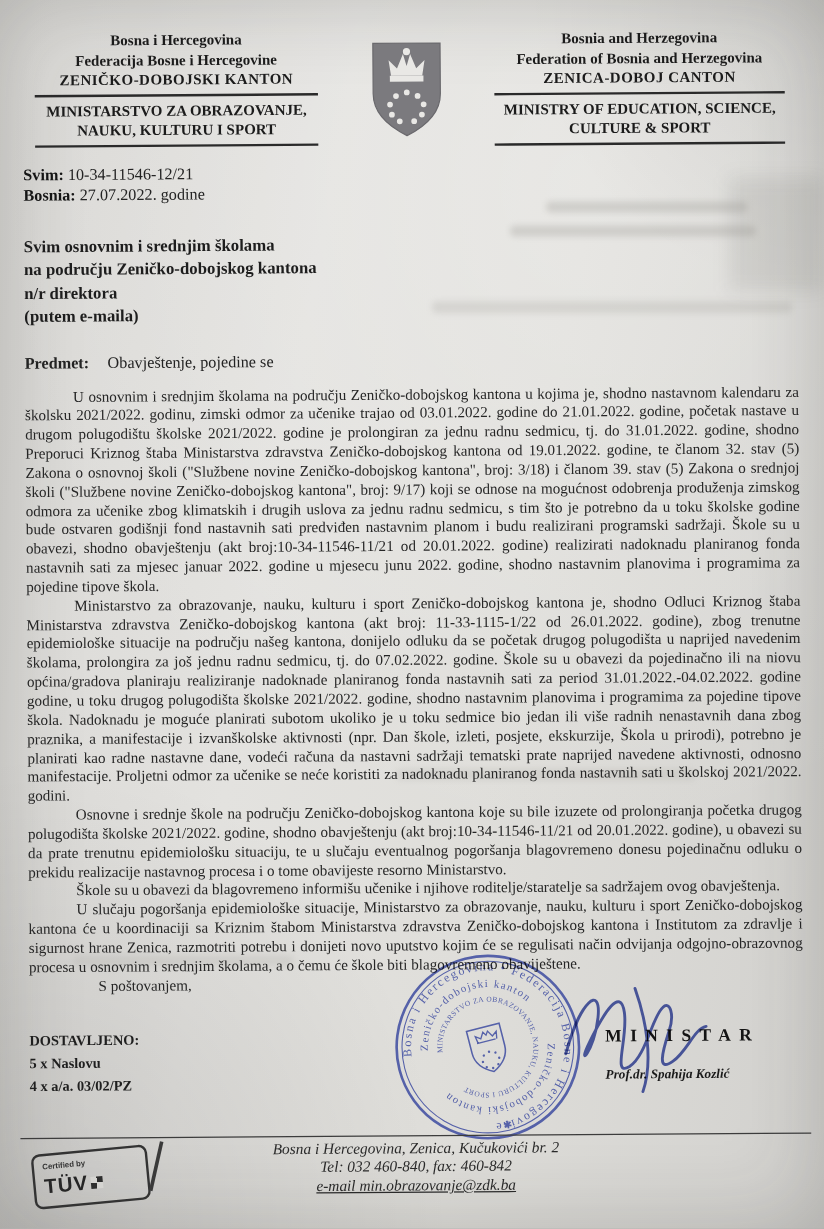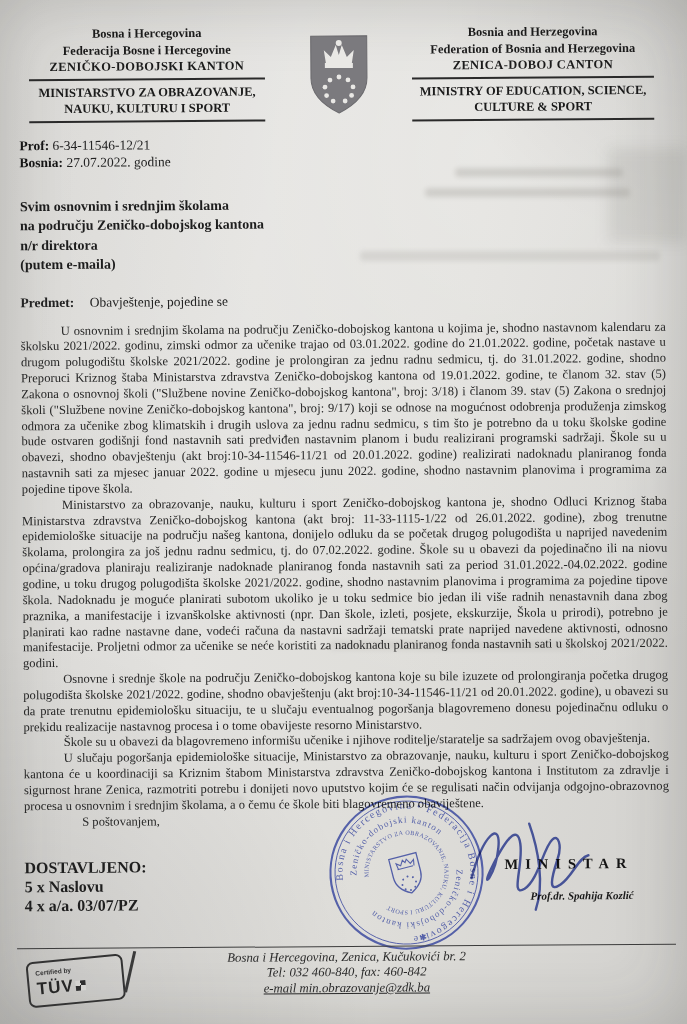--- a/index.html
+++ b/index.html
@@ -29,22 +29,22 @@
   
   .recipient{margin-top:25px;font-weight:bold;font-size:14px;line-height:19.5px;color:#1d1d1d;}
   .subject{margin-top:20px;font-size:13.5px;}
   .subject b{margin-right:12px;}
   
   .body{margin-top:13px;font-size:12.6px;line-height:15.85px;text-align:justify;color:#262626;}
   .body p{margin:0;text-indent:40px;}
   .body p.closing{text-indent:58px;text-align:left;}
   
   .closing-row{position:relative;height:117px;}
-  .distribution{position:absolute;left:0;top:27px;font-size:16px;line-height:19px;font-weight:600;color:#1f1f1f;}
-  .minister{position:absolute;right:36px;top:28px;text-align:right;}
+  .distribution{position:absolute;left:0;top:27px;font-size:12px;line-height:19px;font-weight:600;color:#1f1f1f;}
+  .minister{position:absolute;right:36px;top:28px;text-align:left;}
   .minister .title{font-weight:bold;font-size:14.5px;letter-spacing:7px;color:#141414;}
   .minister .name{margin-top:17px;font-weight:bold;font-style:italic;font-size:11px;color:#1a1a1a;}
   .stamp{position:absolute;left:302px;top:-36px;width:160px;height:160px;transform:rotate(-14deg);mix-blend-mode:multiply;opacity:.93;}
   .signature{position:absolute;right:18px;top:-22px;width:210px;height:110px;mix-blend-mode:multiply;}
   
   .footer{position:relative;border-top:1.8px solid #3c3c3c;margin:0 -6px 0 -8px;padding-top:3px;
           text-align:center;font-style:italic;font-size:12.8px;line-height:15.8px;color:#2a2a2a;}
   .footer .email{text-decoration:underline;}
   .tuv{position:absolute;left:10px;top:9px;transform:rotate(-5deg);}
   .tuv-box{border:2.5px solid #333;border-radius:7px;padding:2px 8px 8px 7px;width:78px;background:rgba(255,255,255,.05);}
@@ -106,22 +106,22 @@
         <div>Federation of Bosnia and Herzegovina</div>
         <div class="hdr-kanton">ZENICA-DOBOJ CANTON</div>
         <hr class="rule">
         <div class="ministry">MINISTRY OF EDUCATION, SCIENCE, CULTURE &amp; SPORT</div>
         <hr class="rule">
       </div>
     </div>
 
     <div class="meta">
       <div>
-        <b>Prof:</b>
-        <span>6-34-11546-12/21</span>
+        <b>Svim:</b>
+        <span>10-34-11546-12/21</span>
       </div>
       <div>
         <b>Bosnia:</b>
         <span>27.07.2022. godine</span>
       </div>
     </div>
 
     <div class="recipient">
       <div>Svim osnovnim i srednjim školama</div>
       <div>na području Zeničko-dobojskog kantona</div>
@@ -178,21 +178,21 @@
             <circle cx="75" cy="96" r="1"></circle>
           <circle cx="73" cy="91" r="1"></circle>
             <circle cx="75" cy="86" r="1"></circle>
         </g>
         <text x="80" y="150" font-size="9" fill="#4a57a5" text-anchor="middle">✱</text>
       </svg>
 
       <div class="distribution">
         <div>DOSTAVLJENO:</div>
         <div>5 x Naslovu</div>
-        <div>4 x a/a. 03/07/PZ</div>
+        <div>4 x a/a. 03/02/PZ</div>
       </div>
 
       <div class="minister">
         <div class="title">MINISTAR</div>
         <div class="name">Prof.dr. Spahija Kozlić</div>
       </div>
 
       <svg class="signature" viewBox="0 0 210 110">
         <g fill="none" stroke="#33418f" stroke-width="2.4" stroke-linecap="round" opacity=".88">
           <path d="M30,72 C42,28 60,14 57,42 C54,70 38,86 50,62 C62,38 76,16 79,38 C82,60 68,92 83,83 C97,74 102,42 111,34 C117,28 121,40 116,54 C110,72 106,88 119,79 C131,71 137,52 147,50"></path>

